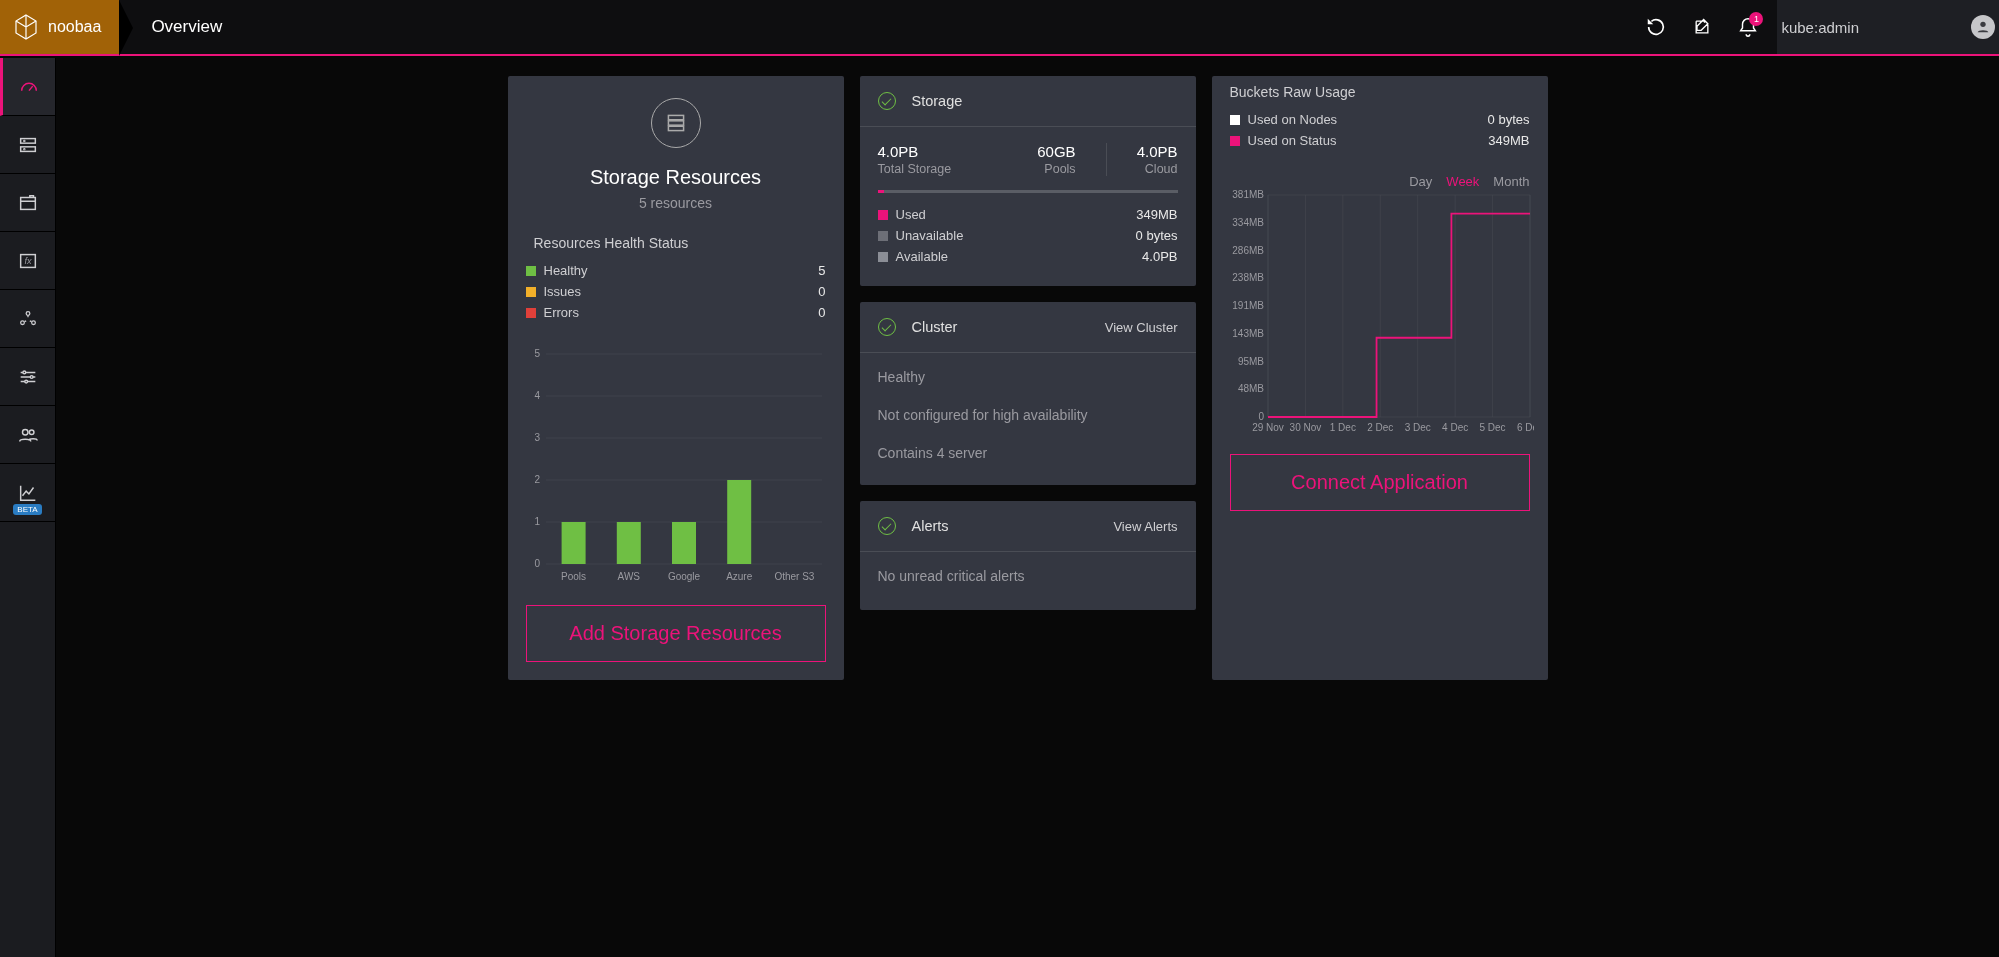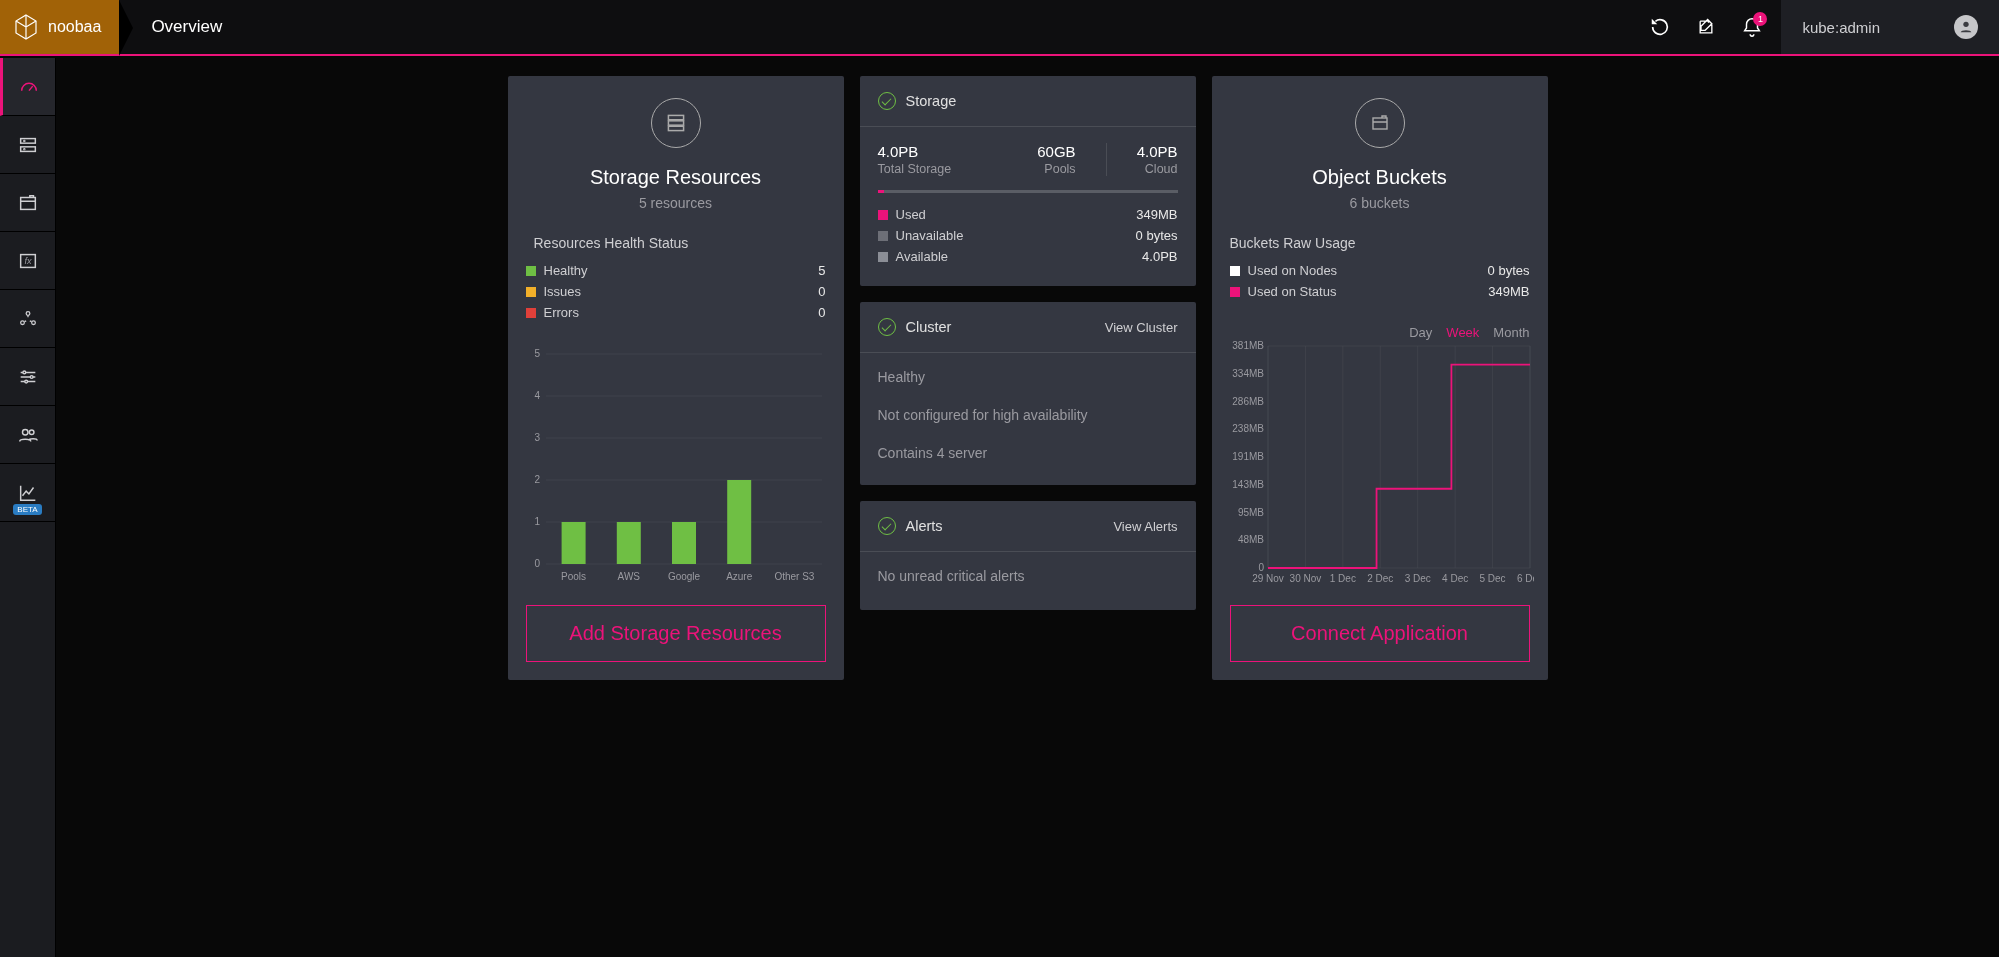--- a/index.html
+++ b/index.html
@@ -24,37 +24,37 @@
   .topbar{height:56px;background:var(--top);display:flex;align-items:center;border-bottom:2px solid var(--pink);}
   .logo-wrap{display:flex;align-items:center;gap:8px;padding-left:12px;padding-right:18px;height:100%;background:#a16207;position:relative;}
   .logo-wrap::after{content:"";position:absolute;right:-14px;top:0;bottom:0;width:0;height:0;border-top:28px solid transparent;border-bottom:28px solid transparent;border-left:14px solid #000;}
   .logo-cube{width:28px;height:28px;position:relative;}
   .brand{color:#fff;font-size:16px;font-weight:400;}
   .page-title{margin-left:32px;font-size:17px;color:#fff;}
   .top-spacer{flex:1;}
   .top-icons{display:flex;align-items:center;gap:24px;padding-right:18px;}
   .top-icon{width:22px;height:22px;display:flex;align-items:center;justify-content:center;color:#fff;cursor:pointer;position:relative;}
   .badge-dot{position:absolute;top:-4px;right:-4px;width:14px;height:14px;border-radius:50%;background:var(--pink);color:#fff;font-size:9px;display:flex;align-items:center;justify-content:center;}
-  .user-pane{background:#1e1f24;height:100%;display:flex;align-items:center;padding:0 21px;gap:74px;color:#cfcfd2;font-size:15px;}
+  .user-pane{background:#1e1f24;height:100%;display:flex;align-items:center;padding:0 4px;gap:112px;color:#cfcfd2;font-size:15px;}
   .avatar{width:24px;height:24px;border-radius:50%;background:#c6c6c9;display:flex;align-items:center;justify-content:center;}
 
   
   .shell{position:absolute;top:58px;bottom:0;left:0;right:0;display:flex;}
   .sidebar{width:56px;background:var(--side);display:flex;flex-direction:column;border-right:1px solid #000;}
   .side-item{height:58px;display:flex;align-items:center;justify-content:center;border-bottom:1px solid #000;cursor:pointer;color:#cfcfd2;position:relative;}
   .side-item.active{border-left:3px solid var(--pink);background:#25262c;}
   .side-item.active svg *{stroke:var(--pink);}
   .beta{position:absolute;bottom:6px;background:#2a7cc2;color:#fff;font-size:8px;padding:1px 4px;border-radius:3px;}
 
   
   .main{flex:1;padding:18px 0 0 0;display:flex;justify-content:center;align-items:flex-start;overflow:auto;}
   .grid{display:grid;grid-template-columns:336px 336px 336px;gap:16px;}
   .card{background:var(--panel);border-radius:2px;}
   .card .section{padding:16px 18px;}
-  .card .section.head{border-bottom:1px solid var(--panel-line);display:flex;align-items:center;gap:10px;}
+  .card .section.head{border-bottom:1px solid var(--panel-line);display:flex;align-items:center;gap:16px;}
   .check{width:18px;height:18px;border:1.5px solid var(--green);border-radius:50%;display:flex;align-items:center;justify-content:center;}
   .check::after{content:"";width:8px;height:4px;border-left:1.5px solid var(--green);border-bottom:1.5px solid var(--green);transform:rotate(-45deg);margin-top:-2px;}
   .head-title{color:#e0e0e0;font-size:14.5px;}
   .head-link{margin-left:auto;color:#cfcfd2;font-size:13px;cursor:pointer;}
   .big-icon{width:50px;height:50px;border:1.5px solid #aaa;border-radius:50%;display:flex;align-items:center;justify-content:center;margin:0 auto;}
   .big-title{text-align:center;font-size:20px;margin-top:18px;color:#fff;}
   .big-sub{text-align:center;color:var(--muted);margin-top:6px;font-size:14px;}
   .kv{display:flex;justify-content:space-between;align-items:center;font-size:13px;margin-bottom:6px;}
   .kv .lbl{display:flex;align-items:center;gap:8px;color:#cfcfd2;}
   .sw{width:10px;height:10px;}
@@ -332,32 +332,20 @@
             <span class="head-title">Alerts</span>
             <span class="head-link">View Alerts</span>
           </div>
           <div class="section" style="padding-bottom:26px;">
             <div class="cluster-line">No unread critical alerts</div>
           </div>
         </div>
       </div>
 
       <div class="card">
-        <div class="section" style="padding-top:22px;">
-          <div class="big-icon">
-            <svg viewBox="0 0 24 24" width="24" height="24">
-                <g fill="none" stroke="#aaa" stroke-width="1.4">
-                  <rect x="5" y="7" width="14" height="11"></rect>
-                  <path d="M5 11h14 M14 7v-2h4v2"></path>
-                </g>
-              </svg>
-          </div>
-          <div class="big-title">Object Buckets</div>
-          <div class="big-sub">6 buckets</div>
-        </div>
         <div class="section" style="padding-top:8px;">
           <div style="color:#cfcfd2;margin-bottom:12px;">Buckets Raw Usage</div>
           <div id="usage-list">
               <div class="kv">
                 <span class="lbl">
                   <span class="sw" style="background:#ffffff"></span>
                   <span>Used on Nodes</span>
                 </span>
                 <span>0 bytes</span>
               </div>

